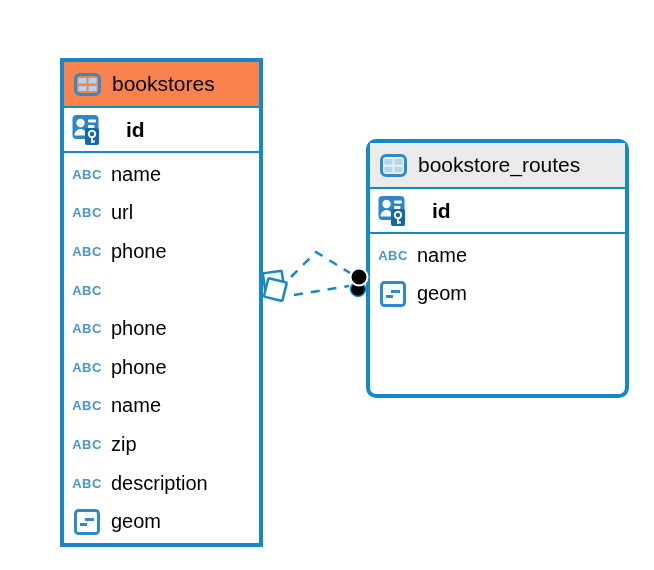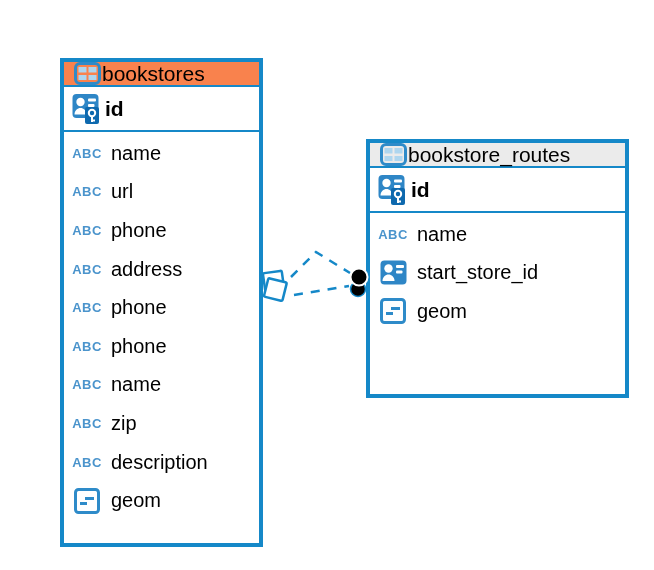--- a/index.html
+++ b/index.html
@@ -10,29 +10,29 @@
   html,body{margin:0;padding:0;background:#fff;}
   .canvas{
     position:relative;width:654px;height:570px;background:#ffffff;overflow:hidden;
     font-family:"Liberation Sans",sans-serif;color:#000;
   }
   .table{
     position:absolute;background:#fff;border:4px solid var(--blue);
     box-sizing:border-box;z-index:1;
   }
   .table-bookstores{left:60px;top:58px;width:203px;height:489px;}
-  .table-routes{left:366px;top:139px;width:263px;height:259px;}
+  .table-routes{left:366px;top:139px;width:263px;height:259px;border-radius:10px;}
   .t-header{
-    display:flex;align-items:center;height:25px;padding-left:8px;
+    display:flex;align-items:center;gap:10px;height:46px;padding-left:8px;
     border-bottom:2.5px solid var(--blue);font-size:21px;box-sizing:border-box;
   }
   .hdr-orange{background:#F9824D;}
   .hdr-gray{background:#EBEBEB;}
   .pk-row{
-    display:flex;align-items:center;gap:4px;height:45px;padding-left:7px;
+    display:flex;align-items:center;gap:25px;height:45px;padding-left:7px;
     border-bottom:2.5px solid var(--blue);font-size:21px;font-weight:bold;box-sizing:border-box;
   }
   .fields{padding-top:2px;}
   .f-row{display:flex;align-items:center;gap:9px;height:38.6px;padding-left:8px;font-size:20px;}
   .icon{display:flex;width:30px;min-width:30px;justify-content:center;align-items:center;}
   .abc{
     font-weight:bold;font-size:13px;color:#4B94CC;letter-spacing:0.5px;
     font-family:"Liberation Sans",sans-serif;
   }
   .connectors{position:absolute;left:0;top:0;z-index:5;}
@@ -90,21 +90,20 @@
       <div class="f-row">
         <span class="icon">
             <span class="abc">ABC</span>
           </span>
         <span class="f-label">phone</span>
       </div>
       <div class="f-row">
         <span class="icon">
             <span class="abc">ABC</span>
           </span>
-        <span class="f-label">address</span>
       </div>
       <div class="f-row">
         <span class="icon">
             <span class="abc">ABC</span>
           </span>
         <span class="f-label">phone</span>
       </div>
       <div class="f-row">
         <span class="icon">
             <span class="abc">ABC</span>
@@ -172,32 +171,20 @@
       </span>
       <span class="pk-label">id</span>
     </div>
 
     <div class="fields">
       <div class="f-row">
         <span class="icon">
             <span class="abc">ABC</span>
           </span>
         <span class="f-label">name</span>
-      </div>
-      <div class="f-row">
-        <span class="icon">
-          <svg width="27" height="25" viewBox="0 0 27 25">
-            <rect x="0.5" y="0.5" width="26" height="24" rx="4" fill="#2E86C6"></rect>
-            <circle cx="8.5" cy="8.5" r="4.2" fill="#fff"></circle>
-            <path d="M2.5 21 c0-4 3-6.5 6-6.5 s6 2.5 6 6.5 z" fill="#fff"></path>
-            <rect x="16" y="5" width="8" height="3" rx="1" fill="#fff"></rect>
-            <rect x="16" y="10.5" width="6.5" height="3" rx="1" fill="#fff"></rect>
-          </svg>
-        </span>
-        <span class="f-label">start_store_id</span>
       </div>
       <div class="f-row">
         <span class="icon">
           <svg width="26" height="26" viewBox="0 0 26 26">
             <rect x="1.5" y="1.5" width="23" height="23" rx="3" fill="#fff" stroke="#2E8BC9" stroke-width="3"></rect>
             <line x1="11" y1="10.5" x2="20" y2="10.5" stroke="#2E8BC9" stroke-width="3"></line>
             <line x1="6" y1="15.5" x2="13" y2="15.5" stroke="#2E8BC9" stroke-width="3"></line>
           </svg>
         </span>
         <span class="f-label">geom</span>

